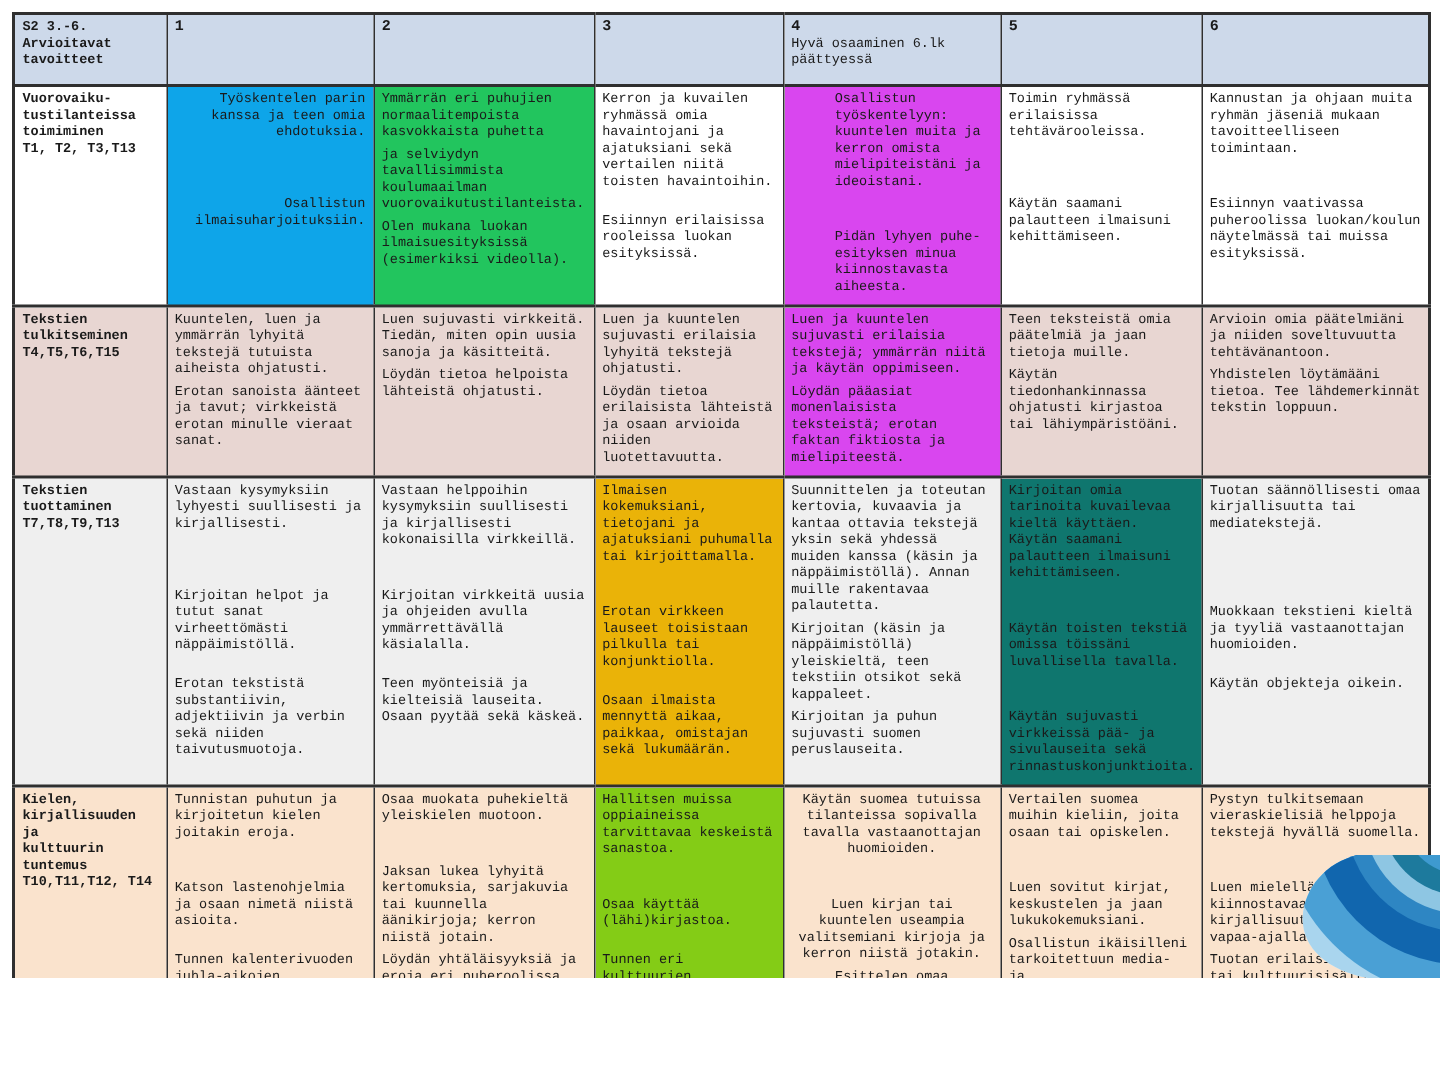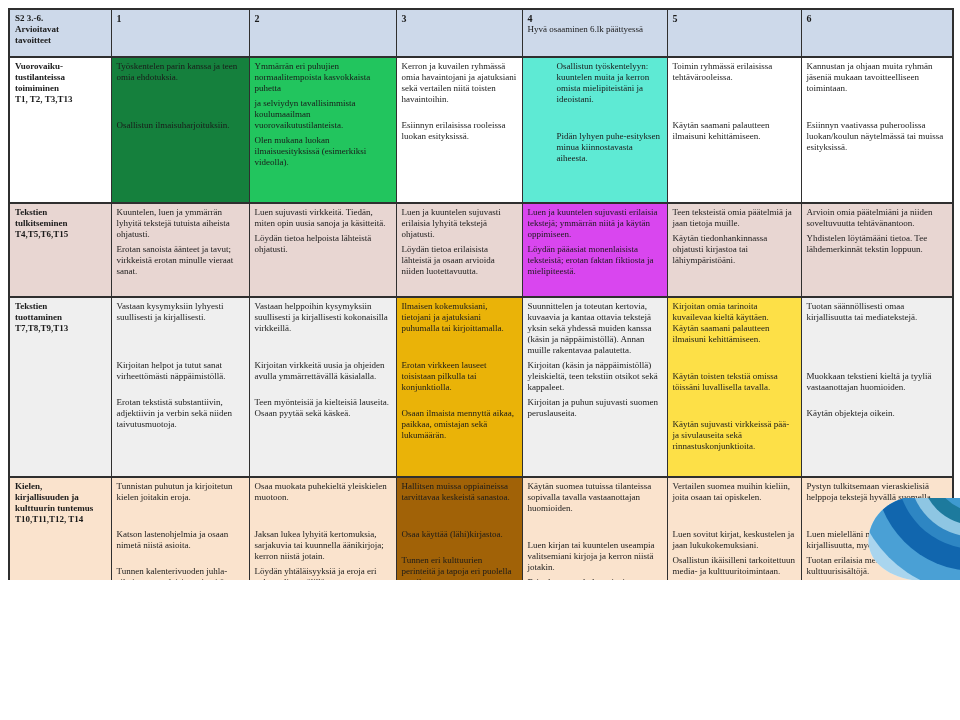--- a/index.html
+++ b/index.html
@@ -1,23 +1,23 @@
 <!DOCTYPE html>
 <html style="--header-bg: #cdd9ea; --border: #2f2f2f; --footer-text: #a6a6a6; --logo-text: #1a1a1a;"><head>
 <meta charset="utf-8">
 <style>
   * { margin: 0; padding: 0; box-sizing: border-box; }
   html, body { background: #ffffff; }
   .slide {
     position: relative;
     width: 960px;
-    height: 580px;
+    height: 652px;
     background: #ffffff;
     overflow: hidden;
-    font-family: Liberation Serif, serif;
+    font-family: Liberation Mono, monospace;
   }
   table.rubric {
     position: absolute;
     left: 8px;
     top: 8px;
     width: 944px;
     border-collapse: collapse;
     table-layout: fixed;
     border: 2px solid var(--border, #2f2f2f);
   }
@@ -113,38 +113,38 @@
           </th>
           <th class="col-header">
             <div class="num">6</div>
           </th>
         </tr>
         <tr data-row="0">
           <th class="row-header" style="background: rgb(255, 255, 255);">Vuorovaiku-
 tustilanteissa
 toimiminen
 T1, T2, T3,T13</th>
-          <td class="cell" style="background: #15803d;">
+          <td class="cell" style="background: #0ea5e9; text-align: right;">
             <p>Työskentelen parin kanssa ja teen omia ehdotuksia.</p>
             <p class="gap"></p>
             <p class="gap"></p>
             <p class="gap"></p>
             <p>Osallistun ilmaisuharjoituksiin.</p>
           </td>
           <td class="cell" style="background: #22c55e;">
             <p>Ymmärrän eri puhujien normaalitempoista kasvokkaista puhetta</p>
             <p>ja selviydyn tavallisimmista koulumaailman vuorovaikutustilanteista.</p>
             <p>Olen mukana luokan ilmaisuesityksissä (esimerkiksi videolla).</p>
           </td>
           <td class="cell" style="background: rgb(255, 255, 255);">
             <p>Kerron ja kuvailen ryhmässä omia havaintojani ja ajatuksiani sekä vertailen niitä toisten havaintoihin.</p>
             <p class="gap"></p>
             <p>Esiinnyn erilaisissa rooleissa luokan esityksissä.</p>
           </td>
-          <td class="cell" style="background: #5eead4; padding-left: 34px;">
+          <td class="cell" style="background: #d946ef; padding-left: 34px;">
             <p>Osallistun työskentelyyn: kuuntelen muita ja kerron omista mielipiteistäni ja ideoistani.</p>
             <p class="gap"></p>
             <p class="gap"></p>
             <p>Pidän lyhyen puhe-esityksen minua kiinnostavasta aiheesta.</p>
           </td>
           <td class="cell" style="background: rgb(255, 255, 255);">
             <p>Toimin ryhmässä erilaisissa tehtävärooleissa.</p>
             <p class="gap"></p>
             <p class="gap"></p>
             <p class="gap"></p>
@@ -213,21 +213,21 @@
             <p class="gap"></p>
             <p>Erotan virkkeen lauseet toisistaan pilkulla tai konjunktiolla.</p>
             <p class="gap"></p>
             <p>Osaan ilmaista mennyttä aikaa, paikkaa, omistajan sekä lukumäärän.</p>
           </td>
           <td class="cell" style="background: rgb(239, 239, 239);">
             <p>Suunnittelen ja toteutan kertovia, kuvaavia ja kantaa ottavia tekstejä yksin sekä yhdessä muiden kanssa (käsin ja näppäimistöllä). Annan muille rakentavaa palautetta.</p>
             <p>Kirjoitan (käsin ja näppäimistöllä) yleiskieltä, teen tekstiin otsikot sekä kappaleet.</p>
             <p>Kirjoitan ja puhun sujuvasti suomen peruslauseita.</p>
           </td>
-          <td class="cell" style="background: #fde047;">
+          <td class="cell" style="background: #0f766e;">
             <p>Kirjoitan omia tarinoita kuvailevaa kieltä käyttäen. Käytän saamani palautteen ilmaisuni kehittämiseen.</p>
             <p class="gap"></p>
             <p class="gap"></p>
             <p>Käytän toisten tekstiä omissa töissäni luvallisella tavalla.</p>
             <p class="gap"></p>
             <p class="gap"></p>
             <p>Käytän sujuvasti virkkeissä pää- ja sivulauseita sekä rinnastuskonjunktioita.</p>
           </td>
           <td class="cell" style="background: rgb(239, 239, 239);">
             <p>Tuotan säännöllisesti omaa kirjallisuutta tai mediatekstejä.</p>
@@ -253,29 +253,29 @@
             <p class="gap"></p>
             <p>Tunnen kalenterivuoden juhla-aikojen suomalaisia perinteitä.</p>
           </td>
           <td class="cell" style="background: rgb(250, 227, 205);">
             <p>Osaa muokata puhekieltä yleiskielen muotoon.</p>
             <p class="gap"></p>
             <p class="gap"></p>
             <p>Jaksan lukea lyhyitä kertomuksia, sarjakuvia tai kuunnella äänikirjoja; kerron niistä jotain.</p>
             <p>Löydän yhtäläisyyksiä ja eroja eri puheroolissa välillä.</p>
           </td>
-          <td class="cell" style="background: #a16207; margin-left: 36px;">
+          <td class="cell" style="background: #84cc16; margin-left: 36px;">
             <p>Hallitsen muissa oppiaineissa tarvittavaa keskeistä sanastoa.</p>
             <p class="gap"></p>
             <p class="gap"></p>
             <p>Osaa käyttää (lähi)kirjastoa.</p>
             <p class="gap"></p>
             <p>Tunnen eri kulttuurien perinteitä ja tapoja eri puolella maailmaa.</p>
           </td>
-          <td class="cell" style="background: rgb(250, 227, 205);">
+          <td class="cell" style="background: rgb(250, 227, 205); text-align: center;">
             <p>Käytän suomea tutuissa tilanteissa sopivalla tavalla vastaanottajan huomioiden.</p>
             <p class="gap"></p>
             <p class="gap"></p>
             <p>Luen kirjan tai kuuntelen useampia valitsemiani kirjoja ja kerron niistä jotakin.</p>
             <p>Esittelen omaa kulttuuriani, sukumme perinteitä sekä äidinkieltäni.</p>
           </td>
           <td class="cell" style="background: rgb(250, 227, 205);">
             <p>Vertailen suomea muihin kieliin, joita osaan tai opiskelen.</p>
             <p class="gap"></p>
             <p class="gap"></p>

